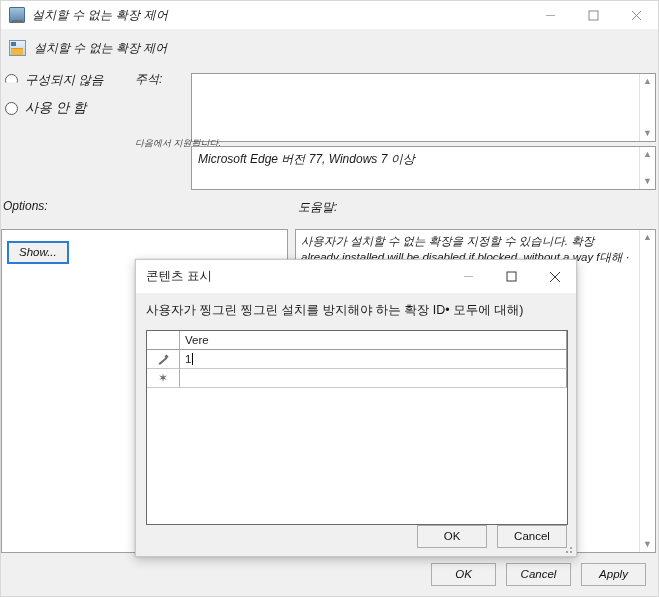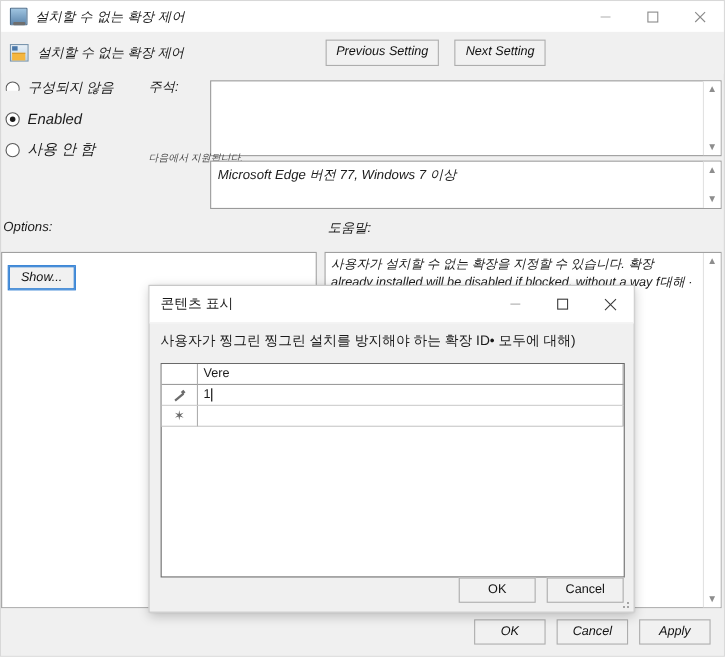--- a/index.html
+++ b/index.html
@@ -298,34 +298,26 @@
         <svg width="11" height="11" viewBox="0 0 11 11">
             <path d="M1 1 L10 10 M10 1 L1 10" stroke="#8a8a8a" stroke-width="1"></path>
           </svg>
       </div>
     </div>
   </div>
 
   <div id="main-header">
     <span class="hdr-ico"></span>
     <span id="main-subtitle">설치할 수 없는 확장 제어</span>
-    <div class="hdr-btns">
-      <div class="gp-btn">Previous Setting</div>
-      <div class="gp-btn">Next Setting</div>
-    </div>
   </div>
 
   <div id="state-group">
     <div class="radio-row clipped">
       <span class="radio-mark"></span>
       <span class="radio-label">구성되지 않음</span>
-    </div>
-    <div class="radio-row strong">
-      <span class="radio-mark sel"></span>
-      <span class="radio-label">Enabled</span>
     </div>
     <div class="radio-row strong">
       <span class="radio-mark"></span>
       <span class="radio-label">사용 안 함</span>
     </div>
   </div>
 
   <div id="comment-label">주석:</div>
   <div id="comment-box">
     <div class="vscroll">

